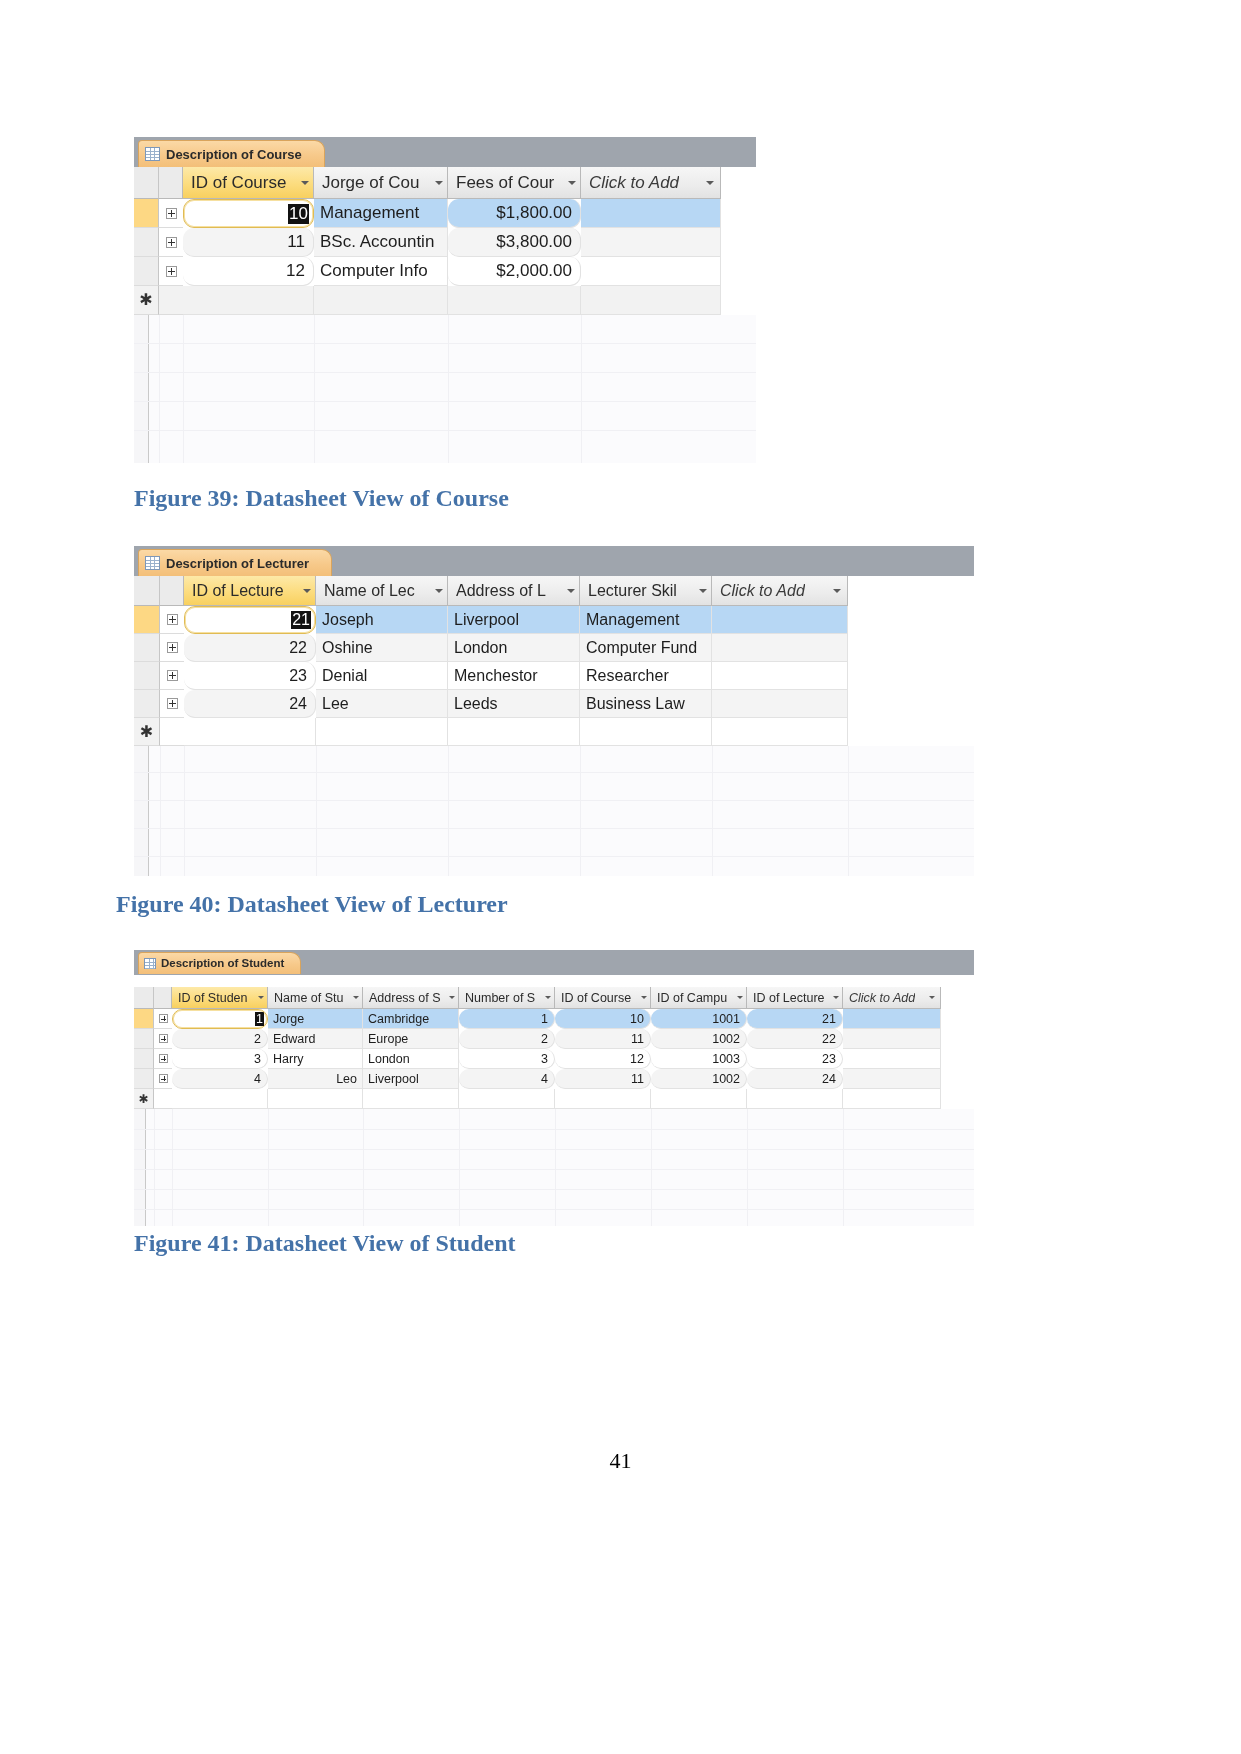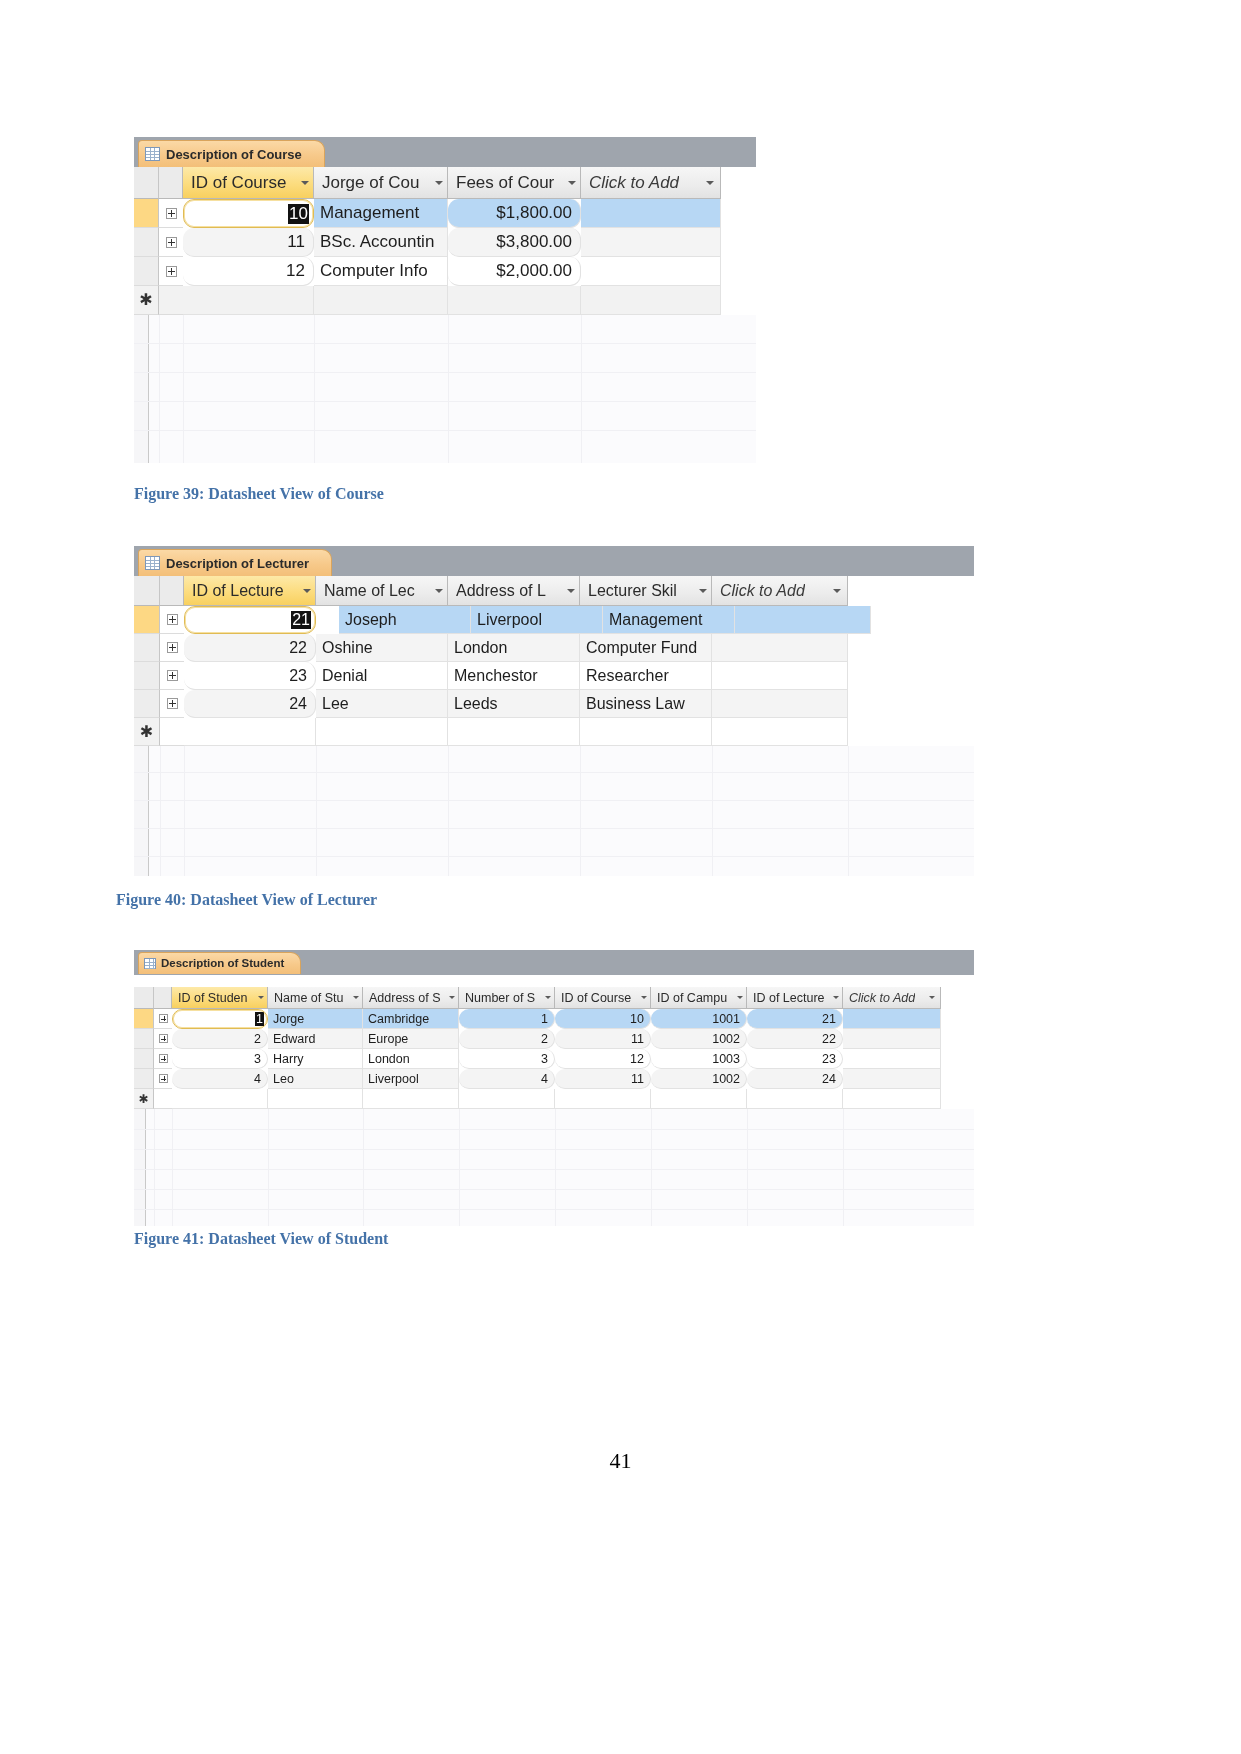--- a/index.html
+++ b/index.html
@@ -195,21 +195,21 @@
     width: 14px;
     background: #f6f6f8;
     border-right: 1px solid #c9c9c9;
   }
 
   
   .caption {
     position: absolute;
     font-family: "Liberation Serif", serif;
     font-weight: bold;
-    font-size: 16px;
+    font-size: 24px;
     color: #4472a8;
     white-space: nowrap;
   }
   .pagenum {
     position: absolute;
     font-family: "Liberation Serif", serif;
     font-size: 22px;
     color: #000;
     left: 0; right: 0;
     text-align: center;
@@ -366,21 +366,21 @@
     </div>
 
     <div class="ds-row sel">
       <div class="ds-selcell cur" style="width:26px;height:28px;"></div>
       <div class="ds-expcell" style="width:24px;height:28px;">
         <span class="expander"></span>
       </div>
       <div class="ds-td num active" style="width:132px;height:28px;padding:0 4px 0 6px;">
         <span class="inverted">21</span>
       </div>
-      <div class="ds-td" style="width:132px;height:28px;padding:0 6px;margin-left:23px;">
+      <div class="ds-td" style="width:132px;height:28px;padding:0 6px;">
         <span>Joseph</span>
       </div>
       <div class="ds-td" style="width:132px;height:28px;padding:0 6px;">
         <span>Liverpool</span>
       </div>
       <div class="ds-td" style="width:132px;height:28px;padding:0 6px;">
         <span>Management</span>
       </div>
       <div class="ds-td" style="width:136px;height:28px;"></div>
     </div>
@@ -612,21 +612,21 @@
     </div>
 
     <div class="ds-row alt">
       <div class="ds-selcell" style="width:20px;height:20px;"></div>
       <div class="ds-expcell" style="width:18px;height:20px;">
         <span class="expander" style="width:9px;height:9px;"></span>
       </div>
       <div class="ds-td num" style="width:96px;height:20px;padding:0 6px 0 5px;">
         <span>4</span>
       </div>
-      <div class="ds-td" style="width:95px;height:20px;padding:0 5px;">
+      <div class="ds-td" style="width:95px;height:20px;padding:0 5px;justify-content:flex-end;">
         <span>Leo</span>
       </div>
       <div class="ds-td" style="width:96px;height:20px;padding:0 5px;">
         <span>Liverpool</span>
       </div>
       <div class="ds-td num" style="width:96px;height:20px;padding:0 6px 0 5px;">
         <span>4</span>
       </div>
       <div class="ds-td num" style="width:96px;height:20px;padding:0 6px 0 5px;">
         <span>11</span>

